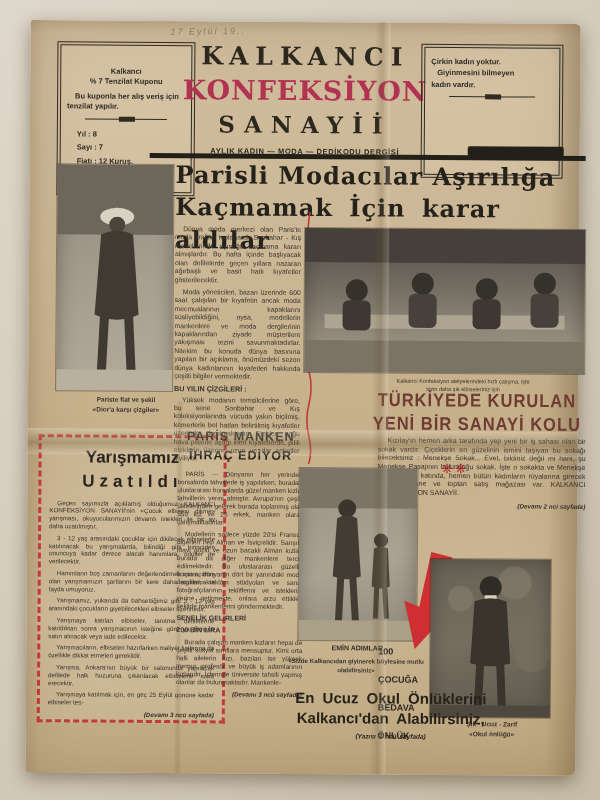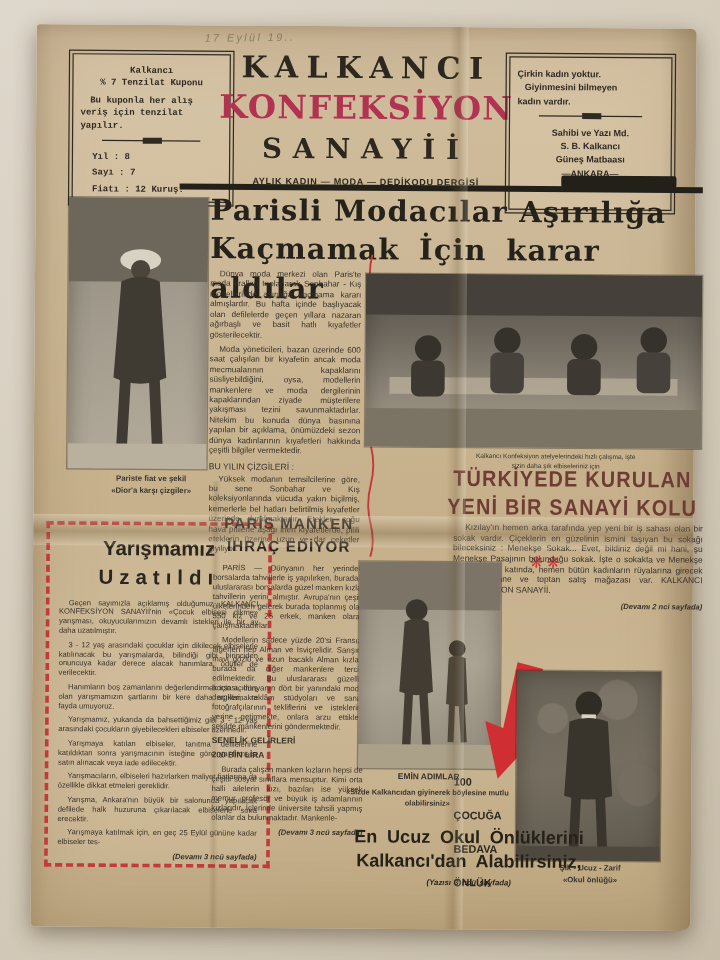--- a/index.html
+++ b/index.html
@@ -18,22 +18,22 @@
   
   .crease-h{left:0;top:408px;width:100%;height:26px;
     background:linear-gradient(180deg,rgba(255,250,235,.25),rgba(100,78,45,.28) 55%,rgba(255,250,235,.18));}
   .crease-v{left:344px;top:0;width:16px;height:100%;
     background:linear-gradient(90deg,rgba(100,78,45,0),rgba(100,78,45,.22) 50%,rgba(255,250,235,.2));}
   .crease-v2{left:148px;top:380px;width:8px;height:372px;
     background:linear-gradient(90deg,rgba(100,78,45,0),rgba(100,78,45,.18),rgba(100,78,45,0));}
   
   .box{border:1.5px solid #2f2a22;outline:1px solid #2f2a22;outline-offset:2px;
     background:rgba(255,248,230,.12);}
-  .coupon{left:30px;top:24px;width:118px;height:104px;padding:9px 6px;
-    font-size:7.5px;line-height:1.35;font-weight:bold;color:#2f2a22;font-family:Liberation Mono, monospace;}
+  .coupon{left:30px;top:24px;width:118px;height:104px;padding:21px 6px;
+    font-size:7.5px;line-height:1.35;font-weight:bold;color:#2f2a22;}
   .coupon .c1,.coupon .c2{text-align:center;}
   .coupon .cbody{margin-top:5px;text-indent:8px;}
   .cdivider{margin:6px auto 5px auto;width:70%;height:3px;position:relative;border-top:1px solid #2f2a22;}
   .cdivider:after{content:"";position:absolute;left:42%;top:-3px;width:16px;height:5px;background:#2f2a22;}
   .cmeta{padding-left:10px;font-weight:bold;line-height:1.8;}
   .masthead{left:152px;top:20px;width:246px;text-align:center;color:#2c2820;}
   .mh1{font-family:"DejaVu Serif",serif;font-size:25px;letter-spacing:7px;font-weight:600;}
   .mh2{font-family:"DejaVu Serif",serif;font-size:27px;letter-spacing:1px;font-weight:bold;
        color:#b23251;margin-top:4px;}
   .mh3{font-family:"DejaVu Serif",serif;font-size:23px;letter-spacing:9px;font-weight:600;margin-top:5px;}
@@ -47,21 +47,21 @@
   .rule-blotch{left:438px;top:123px;width:96px;height:10px;background:#23201a;border-radius:2px;}
   
   .photo{box-shadow:0 0 0 1px rgba(40,35,25,.4), inset 0 0 18px rgba(20,15,10,.35);overflow:hidden;}
   .caption{font-size:6.5px;font-weight:bold;text-align:center;color:#3a342b;line-height:1.5;}
   
   .headline{left:146px;top:138px;width:410px;font-family:"DejaVu Serif",serif;
     font-weight:bold;font-size:24px;color:#25221c;line-height:1.35;letter-spacing:1px;}
   .headline .l2{word-spacing:7px;}
   .bodytxt{font-size:6.8px;line-height:1.24;text-align:justify;color:#38322a;}
   .bodytxt p{margin:0 0 4px 0;text-indent:8px;}
-  .subhead{font-weight:normal;font-size:7.2px;margin:2px 0 2px 0;}
+  .subhead{font-weight:bold;font-size:7.2px;margin:2px 0 2px 0;}
   .cont{font-size:6.3px;font-weight:bold;text-align:right;font-style:italic;}
   .colA{left:146px;top:204px;width:126px;height:236px;overflow:hidden;}
   .wavy{left:276px;top:190px;width:10px;height:252px;}
   
   .san-head{left:336px;top:368px;width:226px;text-align:center;font-weight:bold;
     font-size:16.5px;color:#6e3c33;letter-spacing:1px;line-height:1.25;transform:scaleY(1.12);}
   .ornament{left:414px;top:438px;color:#c43a3a;font-size:13px;letter-spacing:3px;}
   .san-body{left:350px;top:414px;width:208px;height:150px;font-size:7px;}
   .san-body .bodytxt p{text-indent:10px;}
   
@@ -114,26 +114,20 @@
     <div class="mh2">KONFEKSİYON</div>
     <div class="mh3">SANAYİİ</div>
     <div class="mh4">AYLIK KADIN — MODA — DEDİKODU DERGİSİ</div>
   </div>
 
   <div class="abs box infobox">
     <div>Çirkin kadın yoktur.</div>
     <div class="m">Giyinmesini bilmeyen</div>
     <div>kadın vardır.</div>
     <div class="cdivider"></div>
-    <div style="text-align:center;">
-      <div>Sahibi ve Yazı Md.</div>
-      <div>S. B. Kalkancı</div>
-      <div>Güneş Matbaası</div>
-      <div>—ANKARA—</div>
-    </div>
   </div>
 
   <div class="abs rule-blotch"></div>
   <div class="abs rule"></div>
 
   <div class="abs photo" style="left:28px;top:144px;width:116px;height:226px;
               background:linear-gradient(160deg,#8e887c 0%,#a39c8e 45%,#b5ac9b 100%);">
     <svg width="116" height="226">
       <rect x="0" y="0" width="116" height="70" fill="#6c665b"></rect>
       <ellipse cx="60" cy="52" rx="17" ry="9" fill="#d8d2c2"></ellipse>

